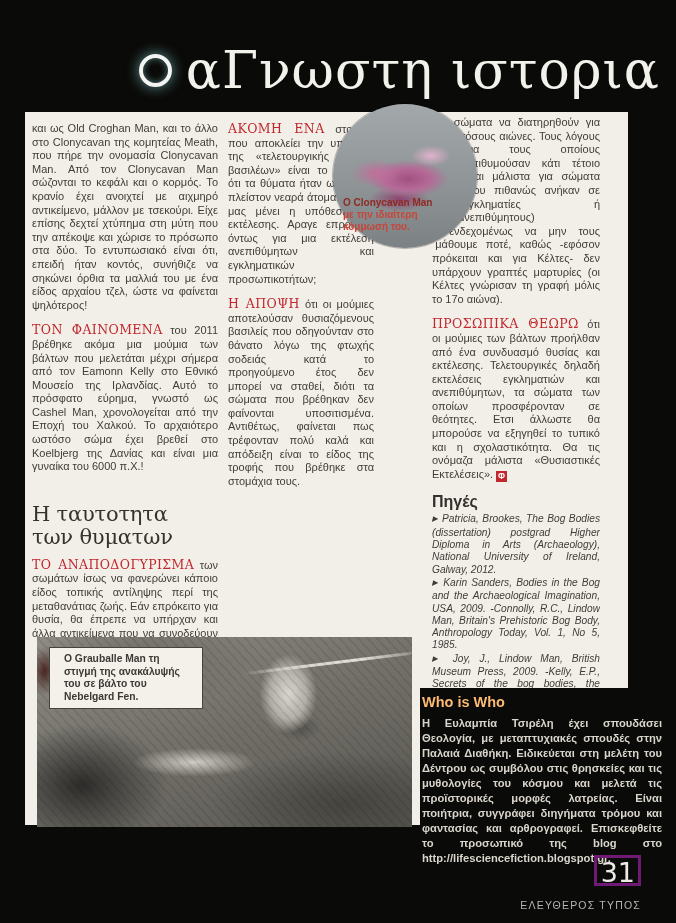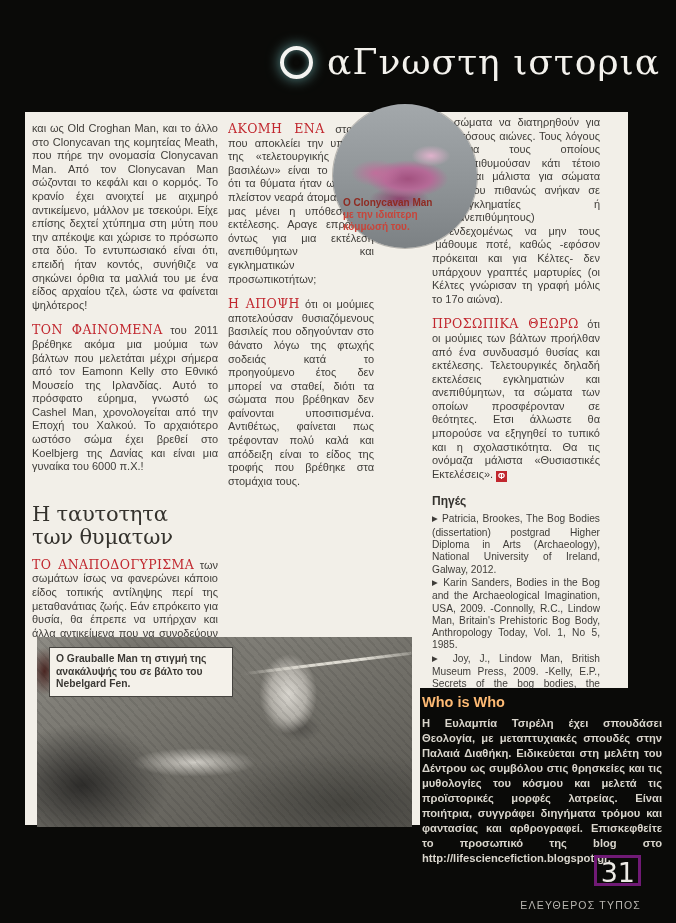--- a/index.html
+++ b/index.html
@@ -10,21 +10,21 @@
     font-family:"Liberation Sans", sans-serif;
   }
 
   
   .masthead { position:absolute; top:44px; right:16px; display:flex; align-items:center; gap:14px; z-index:2; }
   .ring {
     width:33px; height:33px; border:4px solid #f4f4f2; border-radius:50%;
     box-shadow:0 0 14px rgba(140,225,225,.65), inset 0 0 7px rgba(140,225,225,.5);
   }
   .masthead-title {
-    color:#f3f1ec; font-family:"DejaVu Serif", serif; font-size:36px; line-height:1;
+    color:#f3f1ec; font-family:"DejaVu Serif", serif; font-size:52px; line-height:1;
     letter-spacing:1px;
   }
 
   
   .panel-main { position:absolute; left:25px; top:112px; width:603px; height:576px; background:#f2efe8; z-index:1; }
   .panel-ext  { position:absolute; left:25px; top:688px; width:395px; height:137px; background:#f2efe8; z-index:1; }
 
   
   .col { position:absolute; z-index:2; color:#3f3d39; font-size:11px; line-height:13.6px; text-align:justify; }
   .col p { margin:0 0 11px 0; }
@@ -83,28 +83,28 @@
     transform:rotate(-7deg);
   }
   .photo::after { 
     content:""; position:absolute; inset:0;
     background:
       repeating-linear-gradient(48deg, rgba(0,0,0,.14) 0 2px, rgba(255,255,255,.05) 2px 4px, rgba(0,0,0,0) 4px 7px),
       repeating-linear-gradient(-35deg, rgba(255,255,255,.06) 0 1px, rgba(0,0,0,0) 1px 6px);
     mix-blend-mode:multiply; opacity:.55;
   }
   .photo-caption {
-    position:absolute; left:49px; top:647px; width:184px; z-index:5;
-    background:#f4f1ea; border:1px solid #45433f; padding:5px 6px;
+    position:absolute; left:49px; top:647px; width:154px; z-index:5;
+    background:#f4f1ea; border:1px solid #45433f; padding:5px 14px;
     font-size:10.3px; line-height:12.5px; font-weight:bold; color:#3b3935; text-align:left;
   }
 
   
-  .sources-title { font-weight:bold; font-size:12px; color:#33312d; text-align:left; margin:13px 0 5px 0; }
-  .src-item { font-size:10.2px; line-height:12.3px; text-align:justify; color:#3f3d39; margin:0 0 1px 0; }
+  .sources-title { font-weight:bold; font-size:16px; color:#33312d; text-align:left; margin:13px 0 5px 0; }
+  .src-item { font-size:10.2px; line-height:12.3px; text-align:justify; color:#3f3d39; margin:0 0 1px 0;font-style:italic; }
   .src-bullet { font-size:7.5px; position:relative; top:-1px; }
 
   
   .who { position:absolute; left:422px; top:694px; width:240px; z-index:2; }
   .who-title { color:#fdba74; font-weight:bold; font-size:14.5px; margin-bottom:6px; }
   .who-bio { color:#d9d5cc; font-size:11.2px; line-height:15px; font-weight:bold; text-align:justify; }
 
   
   .page-box {
     position:absolute; left:594px; top:855px; width:47px; height:31px; z-index:2;

